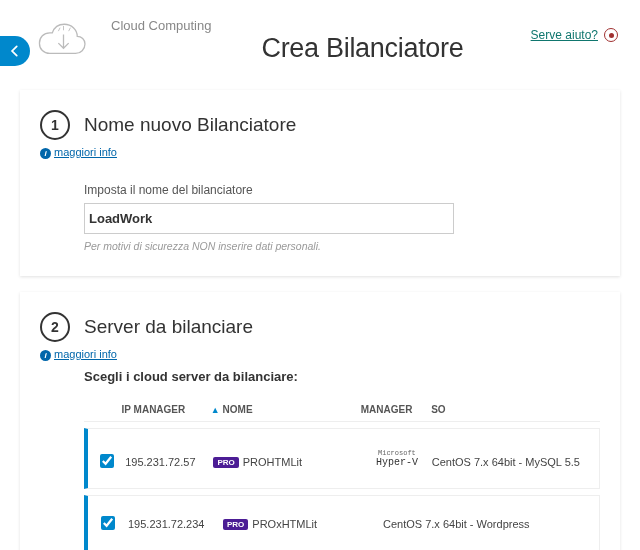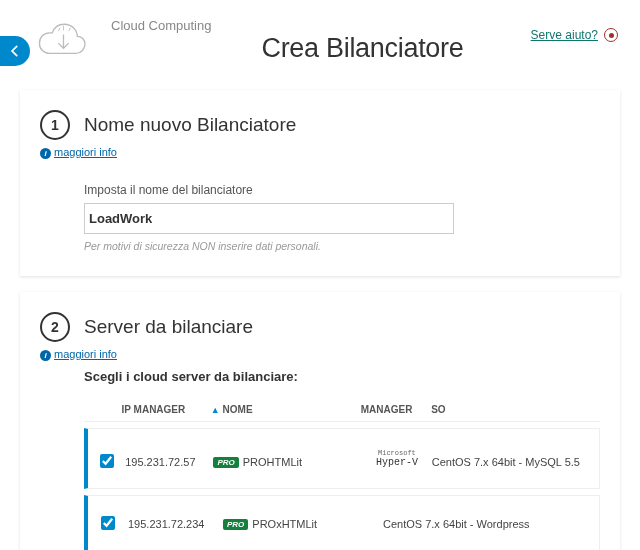--- a/index.html
+++ b/index.html
@@ -38,21 +38,21 @@
     .col-check { width: 40px; }
     .col-ip { width: 95px; }
     .col-name { width: 160px; display: flex; align-items: center; gap: 3px; }
     .col-mgr { width: 75px; }
     .col-so { width: 180px; }
     .sort-arrow { color: #0088cc; font-size: 9px; }
     
     .row { display: flex; align-items: flex-end; border: 1px solid #eee; border-left: 4px solid #0088cc; background: #fff; padding: 20px 0; margin-top: 6px; font-size: 11px; color: #444; }
     .row .col-check { display: flex; justify-content: center; }
     .cb { width: 14px; height: 14px; accent-color: #0088cc; }
-    .pro-badge { display: inline-block; background: #15803d; color: #fff; font-size: 8px; font-weight: 700; padding: 1px 4px; border-radius: 2px; margin-right: 1px; vertical-align: middle; font-style: italic; }
+    .pro-badge { display: inline-block; background: #4c1d95; color: #fff; font-size: 8px; font-weight: 700; padding: 1px 4px; border-radius: 2px; margin-right: 1px; vertical-align: middle; }
     .srv-name { color: #444; font-size: 11px; }
     .mgr-cell { display: flex; flex-direction: column; align-items: center; font-size: 8.5px; color: #444; }
     .mgr-cell svg { width: 18px; height: 14px; }
     .hv-logo { font-family: Liberation Mono, monospace; }
     .hv-ms { font-size: 7px; color: #666; }
     .hv-name { font-size: 10px; font-weight: 400; color: #333; }
   </style>
 </head>
 <body>
 

